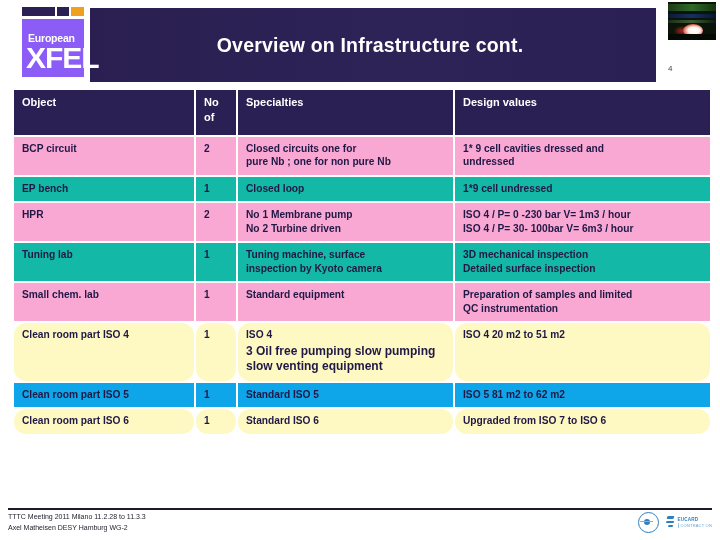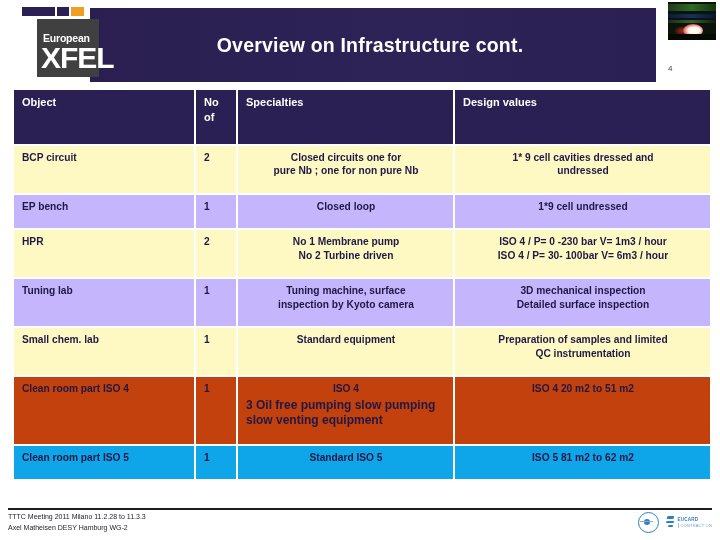--- a/index.html
+++ b/index.html
@@ -60,24 +60,24 @@
   .logo-ticks i {
     display: block;
     height: 9px;
     background: #2b2054;
   }
   .tick-a { width: 33px; }
   .tick-b { width: 12px; }
   .tick-c { width: 13px; background: #f0a020 !important; }
   .logo-box {
     position: absolute;
-    left: 29px; top: 17px;
+    left: 14px; top: 17px;
     width: 62px;
     height: 58px;
-    background: #404040;
+    background: #8b5cf6;
     color: #ffffff;
   }
   .logo-eu {
     position: absolute;
     left: 6px; top: 13px;
     font-size: 10.5px;
     font-weight: bold;
     letter-spacing: -0.2px;
   }
   .logo-xfel {
@@ -146,53 +146,53 @@
     width: 698px;
   }
   table.infra {
     border-collapse: separate;
     border-spacing: 2px 2px;
     width: 698px;
     table-layout: fixed;
   }
   table.infra th, table.infra td {
     vertical-align: top;
-    padding: 5px 7px 15px 8px;
+    padding: 5px 7px 6px 8px;
     font-size: 10.2px;
     line-height: 1.32;
     font-weight: bold;
     color: #201845;
   }
   table.infra th {
     background: #2b2054;
     color: #ffffff;
     text-align: left;
     font-size: 11px;
     height: 34px;
   }
   col.c-object { width: 180px; }
   col.c-no     { width: 40px; }
   col.c-spec   { width: 215px; }
   col.c-design { width: 255px; }
 
   
-  tr.tint-dark  td { background: #fef9c3; }
-  tr.tint-light td { background: #c4b5fd; }
-  tr.tint-cyan  td { background: #c2410c; }
+  tr.tint-dark  td { background: #f9a8d4; }
+  tr.tint-light td { background: #14b8a6; }
+  tr.tint-cyan  td { background: #fef9c3; border-radius: 12px; }
   tr.tint-lilac td { background: #0ea5e9; }
 
   td.red-text   { color: #e8212a; }
   td .sub {
     display: block;
     font-size: 12px;
     font-weight: bold;
     margin-top: 2px;
     line-height: 1.3;
   }
-  td .ln { display: block; text-align: center; }
+  td .ln { display: block; }
 
   
   .footer-rule {
     position: absolute;
     left: 8px; top: 508px;
     width: 704px;
     height: 2px;
     background: #1b1b2e;
   }
   .footer-text {
@@ -392,20 +392,30 @@
         <tr class="tint-lilac">
           <td>Clean room part ISO 5</td>
           <td>1</td>
           <td>
             <span class="ln">Standard ISO 5</span>
           </td>
           <td class="red-text">
             <span class="ln">ISO 5 81 m2 to 62 m2</span>
           </td>
         </tr>
+        <tr class="tint-cyan">
+          <td>Clean room part ISO 6</td>
+          <td>1</td>
+          <td>
+            <span class="ln">Standard ISO 6</span>
+          </td>
+          <td class="red-text">
+            <span class="ln">Upgraded from ISO 7 to ISO 6</span>
+          </td>
+        </tr>
       </tbody>
   </table>
 </div>
 
 <div class="footer-rule"></div>
 <div class="footer-text">
   <div>TTTC  Meeting 2011 Milano  11.2.28 to 11.3.3</div>
   <div>Axel Matheisen DESY Hamburg  WG-2</div>
 </div>
 <div class="footer-logos">

